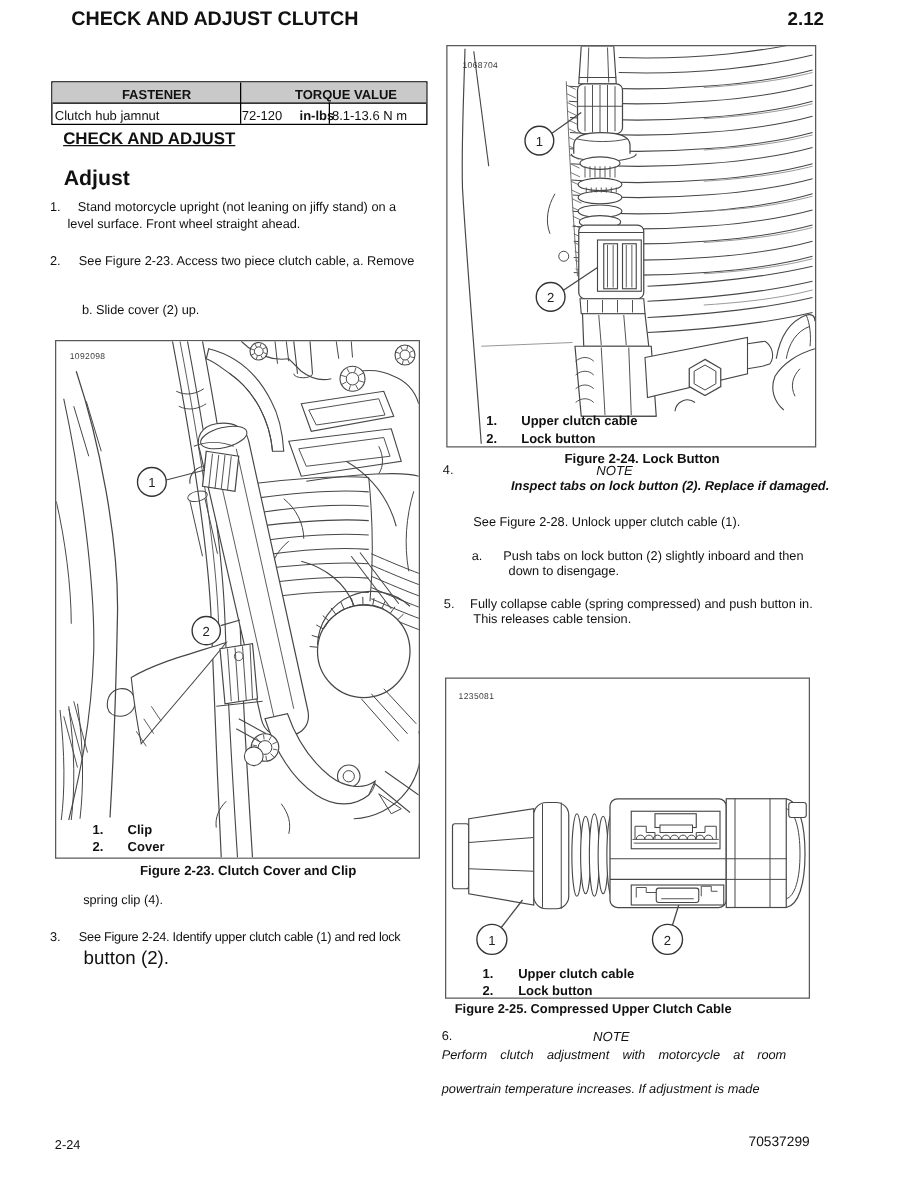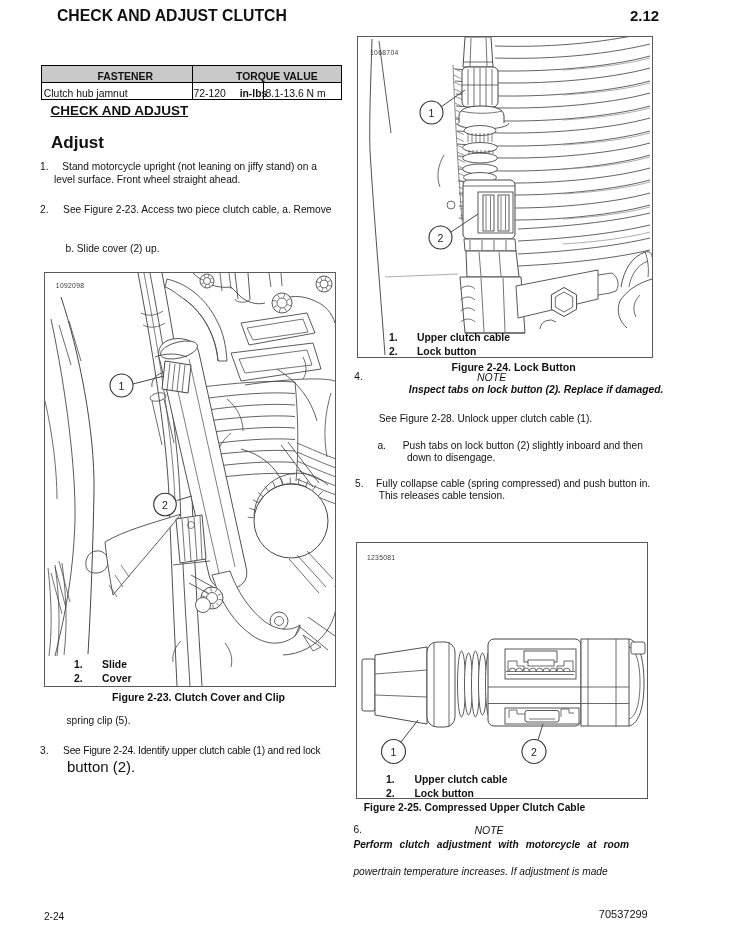--- a/index.html
+++ b/index.html
@@ -185,26 +185,26 @@
         <path d="M 88,111 L 119,103" fill="none" stroke="#474747" stroke-width="1.0"></path>
         <circle cx="76.5" cy="112.5" r="11.5" fill="#fff" stroke="#333" stroke-width="1.1"></circle>
         <text x="76.5" y="116.7" font-family="Liberation Sans, sans-serif" font-size="10.5" fill="#222" text-anchor="middle">1</text>
         <path d="M 131.5,227.5 L 147,223" fill="none" stroke="#474747" stroke-width="1.0"></path>
         <circle cx="120" cy="231.5" r="11.3" fill="#fff" stroke="#333" stroke-width="1.1"></circle>
         <text x="120" y="235.7" font-family="Liberation Sans, sans-serif" font-size="10.5" fill="#222" text-anchor="middle">2</text>
       </svg>
   </div>
   <div class="flb" style="left:55.8px;top:282px;">1092098</div>
   <div class="t b" style="left:63.1px;top:660.1px;font-size:10.4px;">1.</div>
-  <div class="t b" style="left:91.1px;top:660.1px;font-size:10.4px;">Slide</div>
+  <div class="t b" style="left:91.1px;top:660.1px;font-size:10.4px;">Clip</div>
   <div class="t b" style="left:63.1px;top:673.9px;font-size:10.4px;">2.</div>
   <div class="t b" style="left:91.1px;top:673.9px;font-size:10.4px;">Cover</div>
   <div class="t b" style="left:101px;top:692px;font-size:10.6px;text-align:right;">Figure 2-23. Clutch Cover and Clip</div>
 
-  <div class="t" style="left:66.5px;top:716.3px;font-size:10.2px;">spring clip (5).</div>
+  <div class="t" style="left:66.5px;top:716.3px;font-size:10.2px;">spring clip (4).</div>
 
   <div class="t" style="left:40px;top:745.8px;font-size:10.2px;">3.</div>
   <div class="t" style="left:63.1px;top:745.8px;font-size:10.2px;letter-spacing:-0.22px;">See Figure 2-24. Identify upper clutch cable (1) and red lock</div>
   <div class="t" style="left:66.9px;top:758.5px;font-size:15px;">button (2).</div>
 
   <div class="t" style="left:43.9px;top:911.7px;font-size:10.2px;">2-24</div>
   <div class="t" style="left:598.8px;top:908.6px;font-size:11px;">70537299</div>
 
   <div class="fig" style="left:357px;top:36px;width:296px;height:322px;">
     <svg width="294" height="320" viewBox="0 0 294 320" id="fig24">
@@ -384,16 +384,16 @@
   </div>
   <div class="flb" style="left:366.9px;top:553.5px;">1235081</div>
   <div class="t b" style="left:375px;top:775.1px;font-size:10.4px;">1.</div>
   <div class="t b" style="left:403.5px;top:775.1px;font-size:10.4px;">Upper clutch cable</div>
   <div class="t b" style="left:375px;top:788.5px;font-size:10.4px;">2.</div>
   <div class="t b" style="left:403.5px;top:788.5px;font-size:10.4px;">Lock button</div>
   <div class="t b" style="left:352.8px;top:803.2px;font-size:10.3px;">Figure 2-25. Compressed Upper Clutch Cable</div>
 
   <div class="t" style="left:353.4px;top:825.2px;font-size:10.2px;">6.</div>
   <div class="t i" style="left:474.4px;top:824.9px;font-size:10.5px;">NOTE</div>
-  <div class="t i" style="left:353.4px;top:839.5px;font-size:10.2px;width:275.6px;text-align:justify;text-align-last:justify;white-space:normal;font-weight:bold;">Perform clutch adjustment with motorcycle at room</div>
+  <div class="t i" style="left:353.4px;top:839.5px;font-size:10.2px;width:275.6px;text-align:justify;text-align-last:justify;white-space:normal;">Perform clutch adjustment with motorcycle at room</div>
   <div class="t i" style="left:353.4px;top:867px;font-size:10.2px;">powertrain temperature increases. If adjustment is made</div>
 
 </div>
 
 </body></html>

